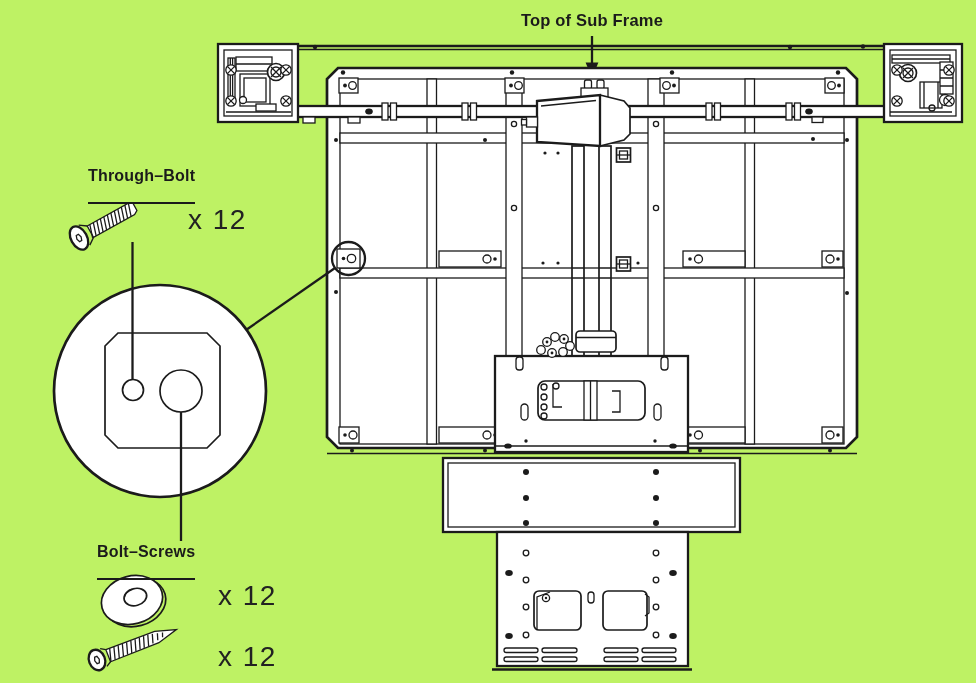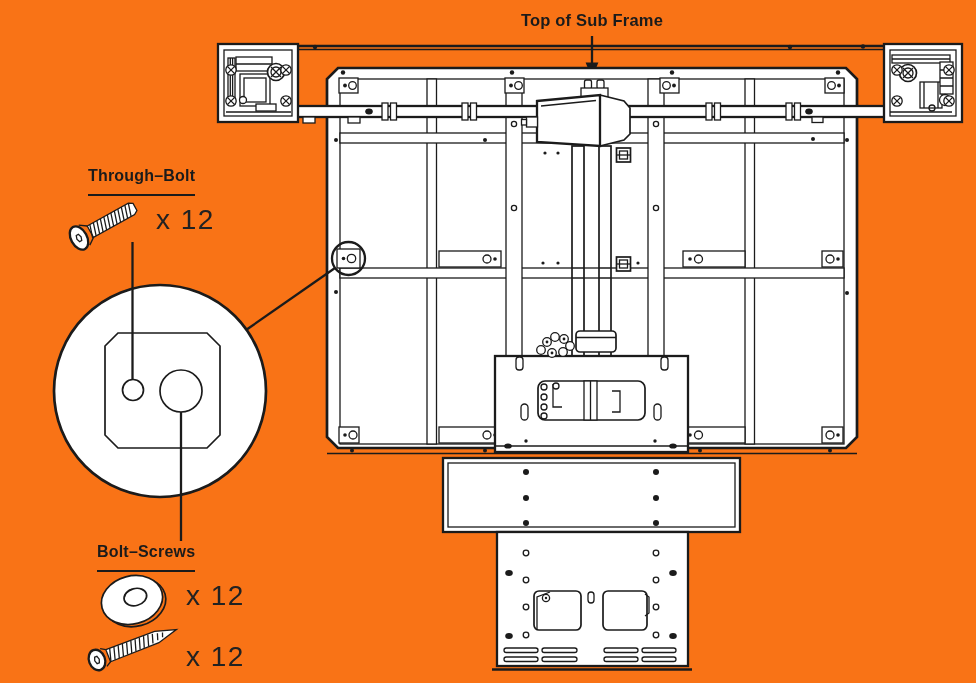--- a/index.html
+++ b/index.html
@@ -1,22 +1,22 @@
 <!DOCTYPE html>
 <html><head>
 <meta charset="utf-8">
 <style>
   html,body{margin:0;padding:0;background:#fff;}
-  .stage{position:relative;width:976px;height:683px;background:#f97316;overflow:hidden;
+  .stage{position:relative;width:976px;height:683px;background:#bef264;overflow:hidden;
          font-family:"Liberation Sans",sans-serif;color:#1b1b1b;}
   .stage svg{position:absolute;left:0;top:0;}
   .title{position:absolute;font-weight:700;font-size:16.5px;letter-spacing:.2px;}
   .lbl{position:absolute;font-weight:700;font-size:16px;letter-spacing:.2px;
-       border-bottom:2.2px solid #1b1b1b;padding-bottom:9px;}
-  .qty{position:absolute;font-size:28px;font-weight:400;letter-spacing:1.5px;color:#222;}
+       border-bottom:2.2px solid #1b1b1b;padding-bottom:17px;}
+  .qty{position:absolute;font-size:28px;font-weight:400;letter-spacing:1.5px;color:#222;margin-left:32px;}
   
   .s1{stroke:#1b1b1b;stroke-width:1.3;fill:none;}
   .s16{stroke:#1b1b1b;stroke-width:1.7;fill:none;}
   .s2{stroke:#1b1b1b;stroke-width:2.3;fill:none;}
   .s25{stroke:#1b1b1b;stroke-width:2.7;fill:none;}
   .w{fill:#ffffff;}
   .d{fill:#1b1b1b;stroke:none;}
 </style>
 </head>
 <body>

